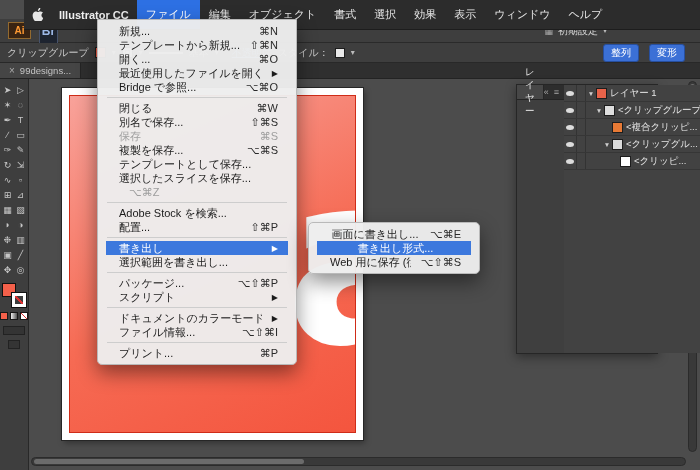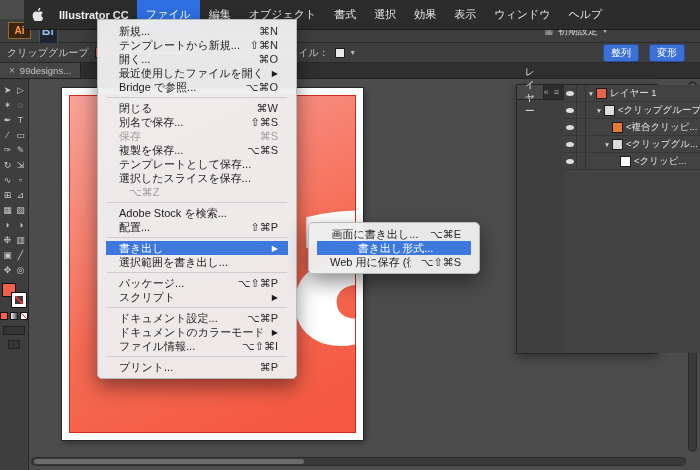--- a/index.html
+++ b/index.html
@@ -407,24 +407,20 @@
       <div class="menu-item">
         <span class="lbl">パッケージ...</span>
         <span class="sc">⌥⇧⌘P</span>
       </div>
       <div class="menu-item">
         <span class="lbl">スクリプト</span>
         <span class="sub">▶</span>
       </div>
       <div class="menu-sep"></div>
       <div class="menu-item">
-        <span class="lbl">ドキュメント設定...</span>
-        <span class="sc">⌥⌘P</span>
-      </div>
-      <div class="menu-item">
         <span class="lbl">ドキュメントのカラーモード</span>
         <span class="sub">▶</span>
       </div>
       <div class="menu-item">
         <span class="lbl">ファイル情報...</span>
         <span class="sc">⌥⇧⌘I</span>
       </div>
       <div class="menu-sep"></div>
       <div class="menu-item">
         <span class="lbl">プリント...</span>

